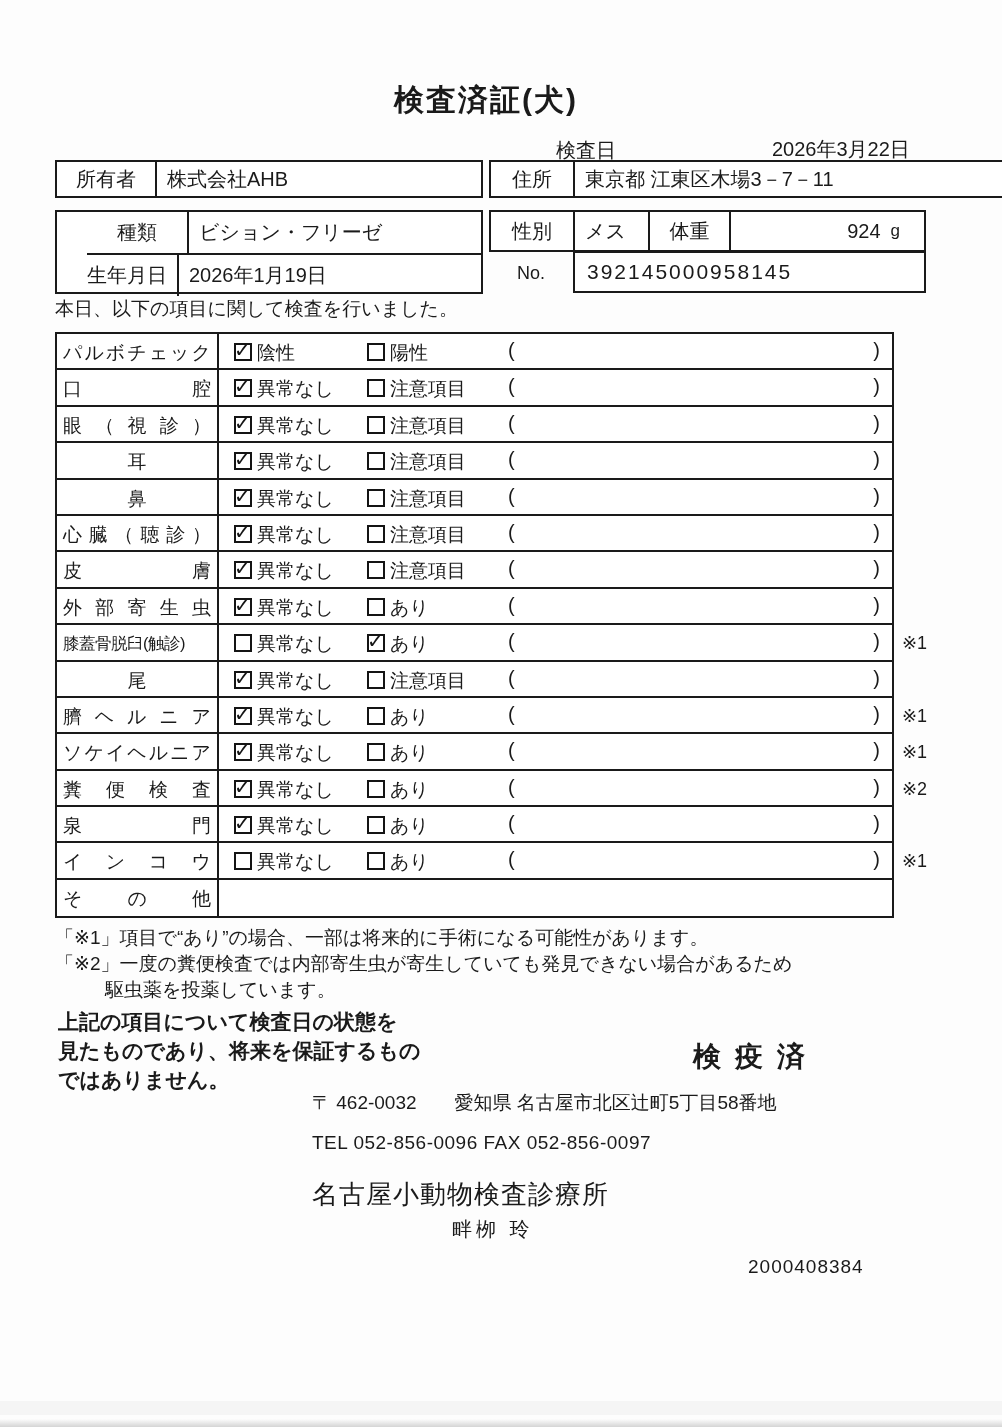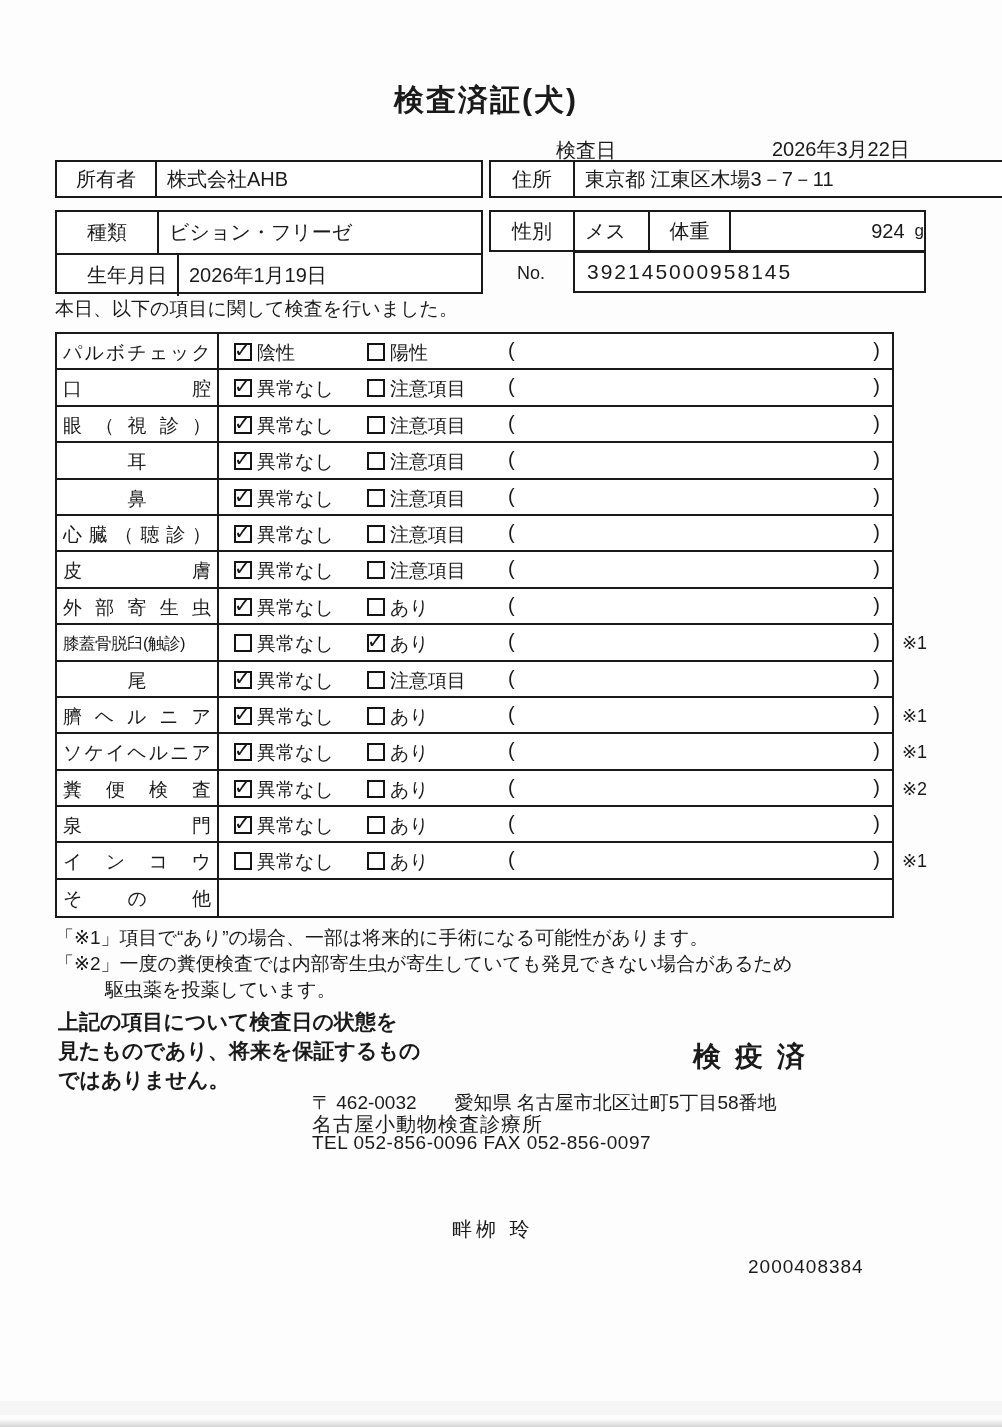--- a/index.html
+++ b/index.html
@@ -16,23 +16,23 @@
   
   .box{border:2px solid #1a1a1a;box-sizing:border-box;background:#fff;}
   .row-flex{display:flex;height:100%;}
   .cell{display:flex;align-items:center;box-sizing:border-box;font-size:20px;}
   .cell.label{justify-content:center;border-right:2px solid #1a1a1a;}
   .cell.value{padding-left:10px;flex:1;}
   .owner-left{top:160px;left:55px;width:428px;height:38px;}
   .owner-right{top:160px;left:489px;width:529px;height:38px;}
   .breed-left{top:210px;left:55px;width:428px;height:84px;}
   .breed-left .r{height:41px;display:flex;}
-  .breed-left .r:first-child{border-bottom:2px solid #1a1a1a;}
+  .breed-left .r:first-child{border-bottom:2px solid #1a1a1a;margin-left:30px;}
   .sex-box{top:210px;left:489px;width:437px;height:42px;}
-  .weight-val{flex:1;display:flex;align-items:center;justify-content:flex-end;padding-right:0;font-size:20px;gap:10px;}
+  .weight-val{flex:1;display:flex;align-items:center;justify-content:flex-end;padding-right:24px;font-size:20px;gap:10px;}
   .weight-unit{font-size:17px;}
   .no-label{top:252px;left:489px;width:84px;height:42px;display:flex;align-items:center;justify-content:center;font-size:18px;}
   .no-box{top:251px;left:573px;width:353px;height:42px;display:flex;align-items:center;padding-left:12px;font-size:21px;letter-spacing:2px;}
   .intro{top:296px;left:55px;font-size:19px;}
   
   .checklist{top:332px;left:55px;width:839px;border:2px solid #1a1a1a;box-sizing:border-box;background:#fff;}
   .chk-row{display:flex;height:36.4px;border-bottom:2px solid #1a1a1a;position:relative;box-sizing:border-box;gap:9px;}
   .chk-row:last-child{border-bottom:none;}
   .chk-name{width:162px;box-sizing:border-box;border-right:2px solid #1a1a1a;padding:6px 6px 0 6px;font-size:19px;overflow:hidden;}
   .chk-name.justify{text-align:justify;text-align-last:justify;}
@@ -50,21 +50,21 @@
   
   .fn{font-size:19px;}
   .fn1{top:925px;left:55px;}
   .fn2{top:951px;left:55px;}
   .fn2b{top:977px;left:105px;}
   .disclaimer{top:1007px;left:58px;font-size:21px;font-weight:600;line-height:29px;}
   .stamp{top:1038px;left:693px;font-size:28px;font-weight:600;letter-spacing:14px;}
   .postal-line{top:1090px;left:312px;font-size:19px;}
   .postal-line .addr{margin-left:38px;}
   .tel-line{top:1132px;left:312px;font-size:19px;letter-spacing:0.5px;}
-  .clinic-name{top:1111px;left:312px;font-size:20px;letter-spacing:1px;}
+  .clinic-name{top:1177px;left:312px;font-size:26px;letter-spacing:1px;}
   .vet-name{top:1216px;left:452px;font-size:20px;letter-spacing:4px;}
   .serial{top:1256px;left:748px;font-size:19px;letter-spacing:1px;}
   .bottom-smudge{left:0;bottom:12px;width:100%;height:14px;background:rgba(0,0,0,0.03);}
   .bottom-edge{left:0;bottom:0;width:100%;height:8px;background:linear-gradient(to bottom,rgba(0,0,0,0),rgba(0,0,0,0.16));}
 </style>
 </head>
 <body>
 
 <div class="abs title">検査済証(犬)</div>
 <div class="abs insp-date-label">検査日</div>

